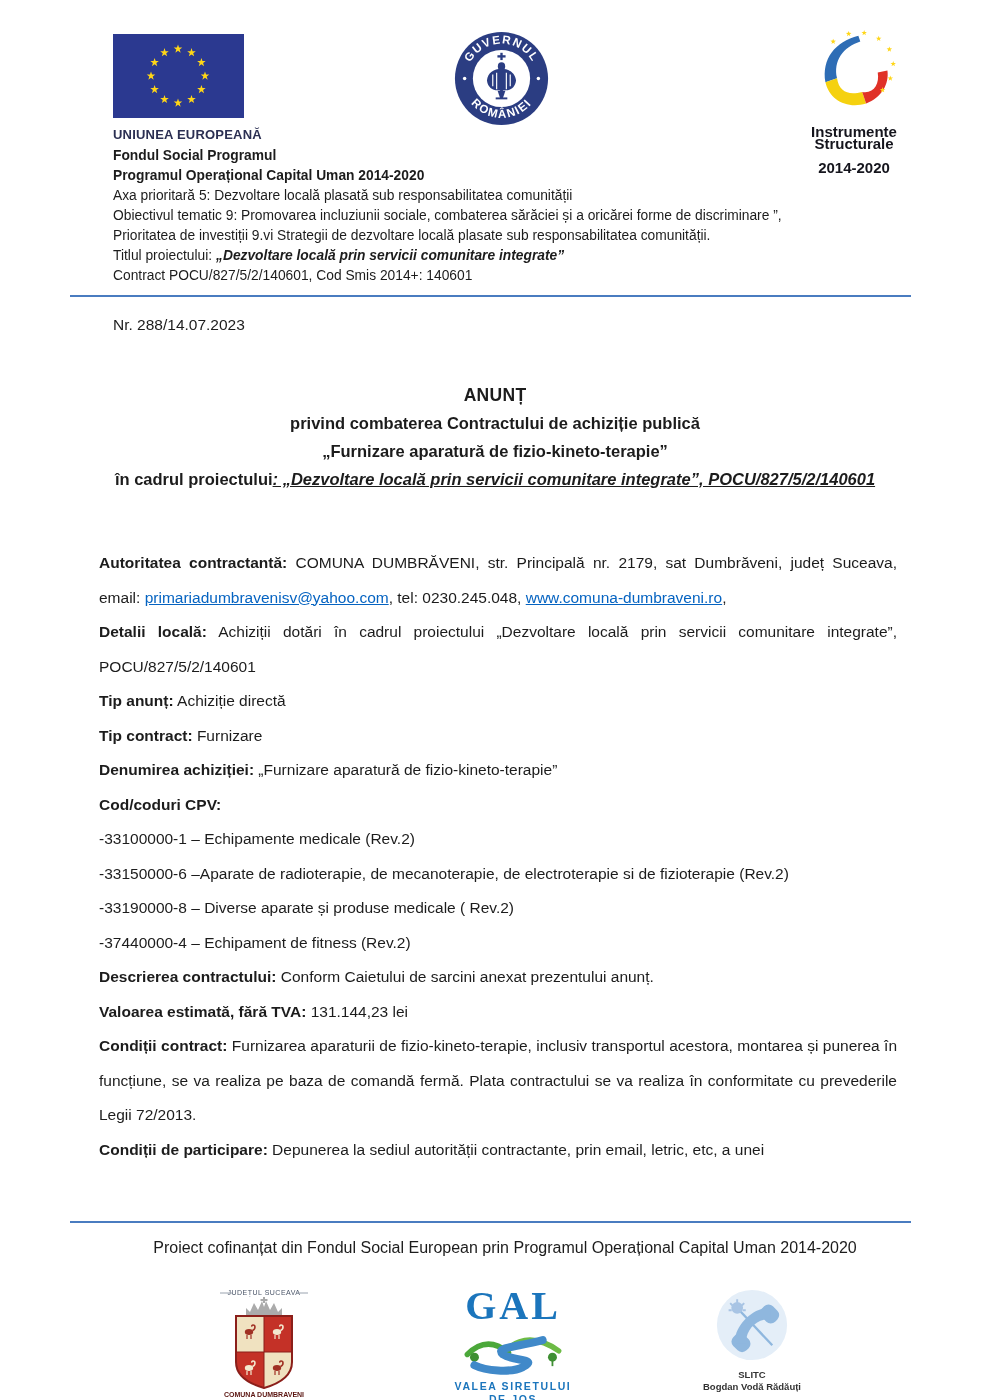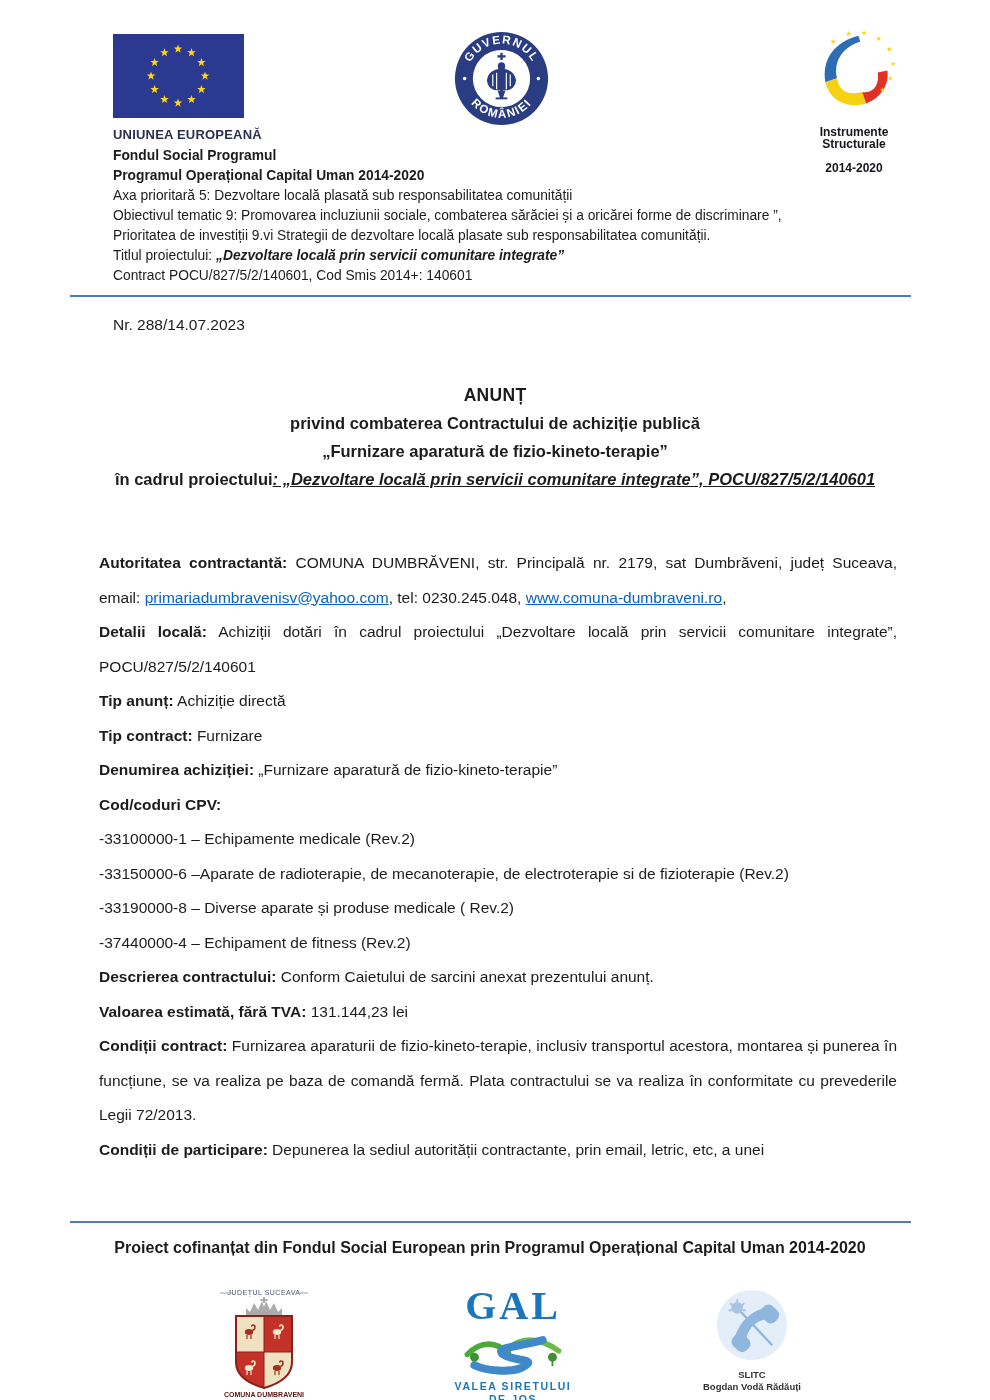--- a/index.html
+++ b/index.html
@@ -5,21 +5,21 @@
   html,body{margin:0;padding:0;background:#e8e8e8;}
   .page{position:relative;width:990px;height:1400px;background:#ffffff;margin:0 auto;
         font-family:"Liberation Sans","DejaVu Sans",sans-serif;color:#1c1c1c;overflow:hidden;}
   .abs{position:absolute;}
 
   
   .eu-logo{left:113px;top:34px;width:150px;}
   .eu-label{margin-top:5px;font-size:13px;font-weight:bold;color:#2b2f52;letter-spacing:.2px;}
   .gov-logo{left:453px;top:30px;}
   .struct-logo{left:788px;top:28px;width:132px;text-align:center;}
-  .struct-label{font-size:12px;font-weight:bold;color:#15151d;line-height:12px;margin-top:2px;}
+  .struct-label{font-size:15px;font-weight:bold;color:#15151d;line-height:12px;margin-top:2px;}
 
   
   .header-text{left:113px;top:146px;width:806px;font-size:13.8px;line-height:20px;}
   .header-text .b{font-weight:bold;}
   .bi{font-weight:bold;font-style:italic;}
 
   .rule{left:70px;width:841px;height:0;border-top:2.5px solid #4a7cc0;}
   .rule-top{top:295px;}
   .rule-bottom{top:1221px;}
 
@@ -28,21 +28,21 @@
   .title-block{left:70px;top:381px;width:850px;text-align:center;font-weight:bold;
                font-size:16.5px;line-height:28px;}
   .title-block .t1{font-size:17.5px;letter-spacing:.3px;}
   .t4-under{font-style:italic;text-decoration:underline;}
 
   .body-text{left:99px;top:546px;width:798px;font-size:15.5px;line-height:34.5px;text-align:justify;}
   .body-text p{margin:0;}
   .body-text b{font-weight:bold;}
   a.doclink{color:#0563c1;text-decoration:underline;}
 
-  .footer-text{left:65px;top:1239px;width:850px;text-align:center;font-weight:bold;font-size:16px;}
+  .footer-text{left:80px;top:1239px;width:850px;text-align:center;font-weight:normal;font-size:16px;}
 
   
   .coat-logo{left:202px;top:1286px;width:124px;text-align:center;}
   .gal-logo{left:437px;top:1288px;width:152px;text-align:center;}
   .gal-title{font-family:"Liberation Serif","DejaVu Serif",serif;font-weight:bold;color:#1b75bc;
              font-size:40px;line-height:36px;letter-spacing:3px;}
   .gal-sub{color:#1b75bc;font-weight:bold;font-size:10.5px;letter-spacing:1.6px;line-height:13px;}
   .slitc-logo{left:688px;top:1286px;width:128px;text-align:center;}
   .slitc-label{font-size:9.5px;font-weight:bold;color:#333;line-height:12px;margin-top:1px;}
 </style>

